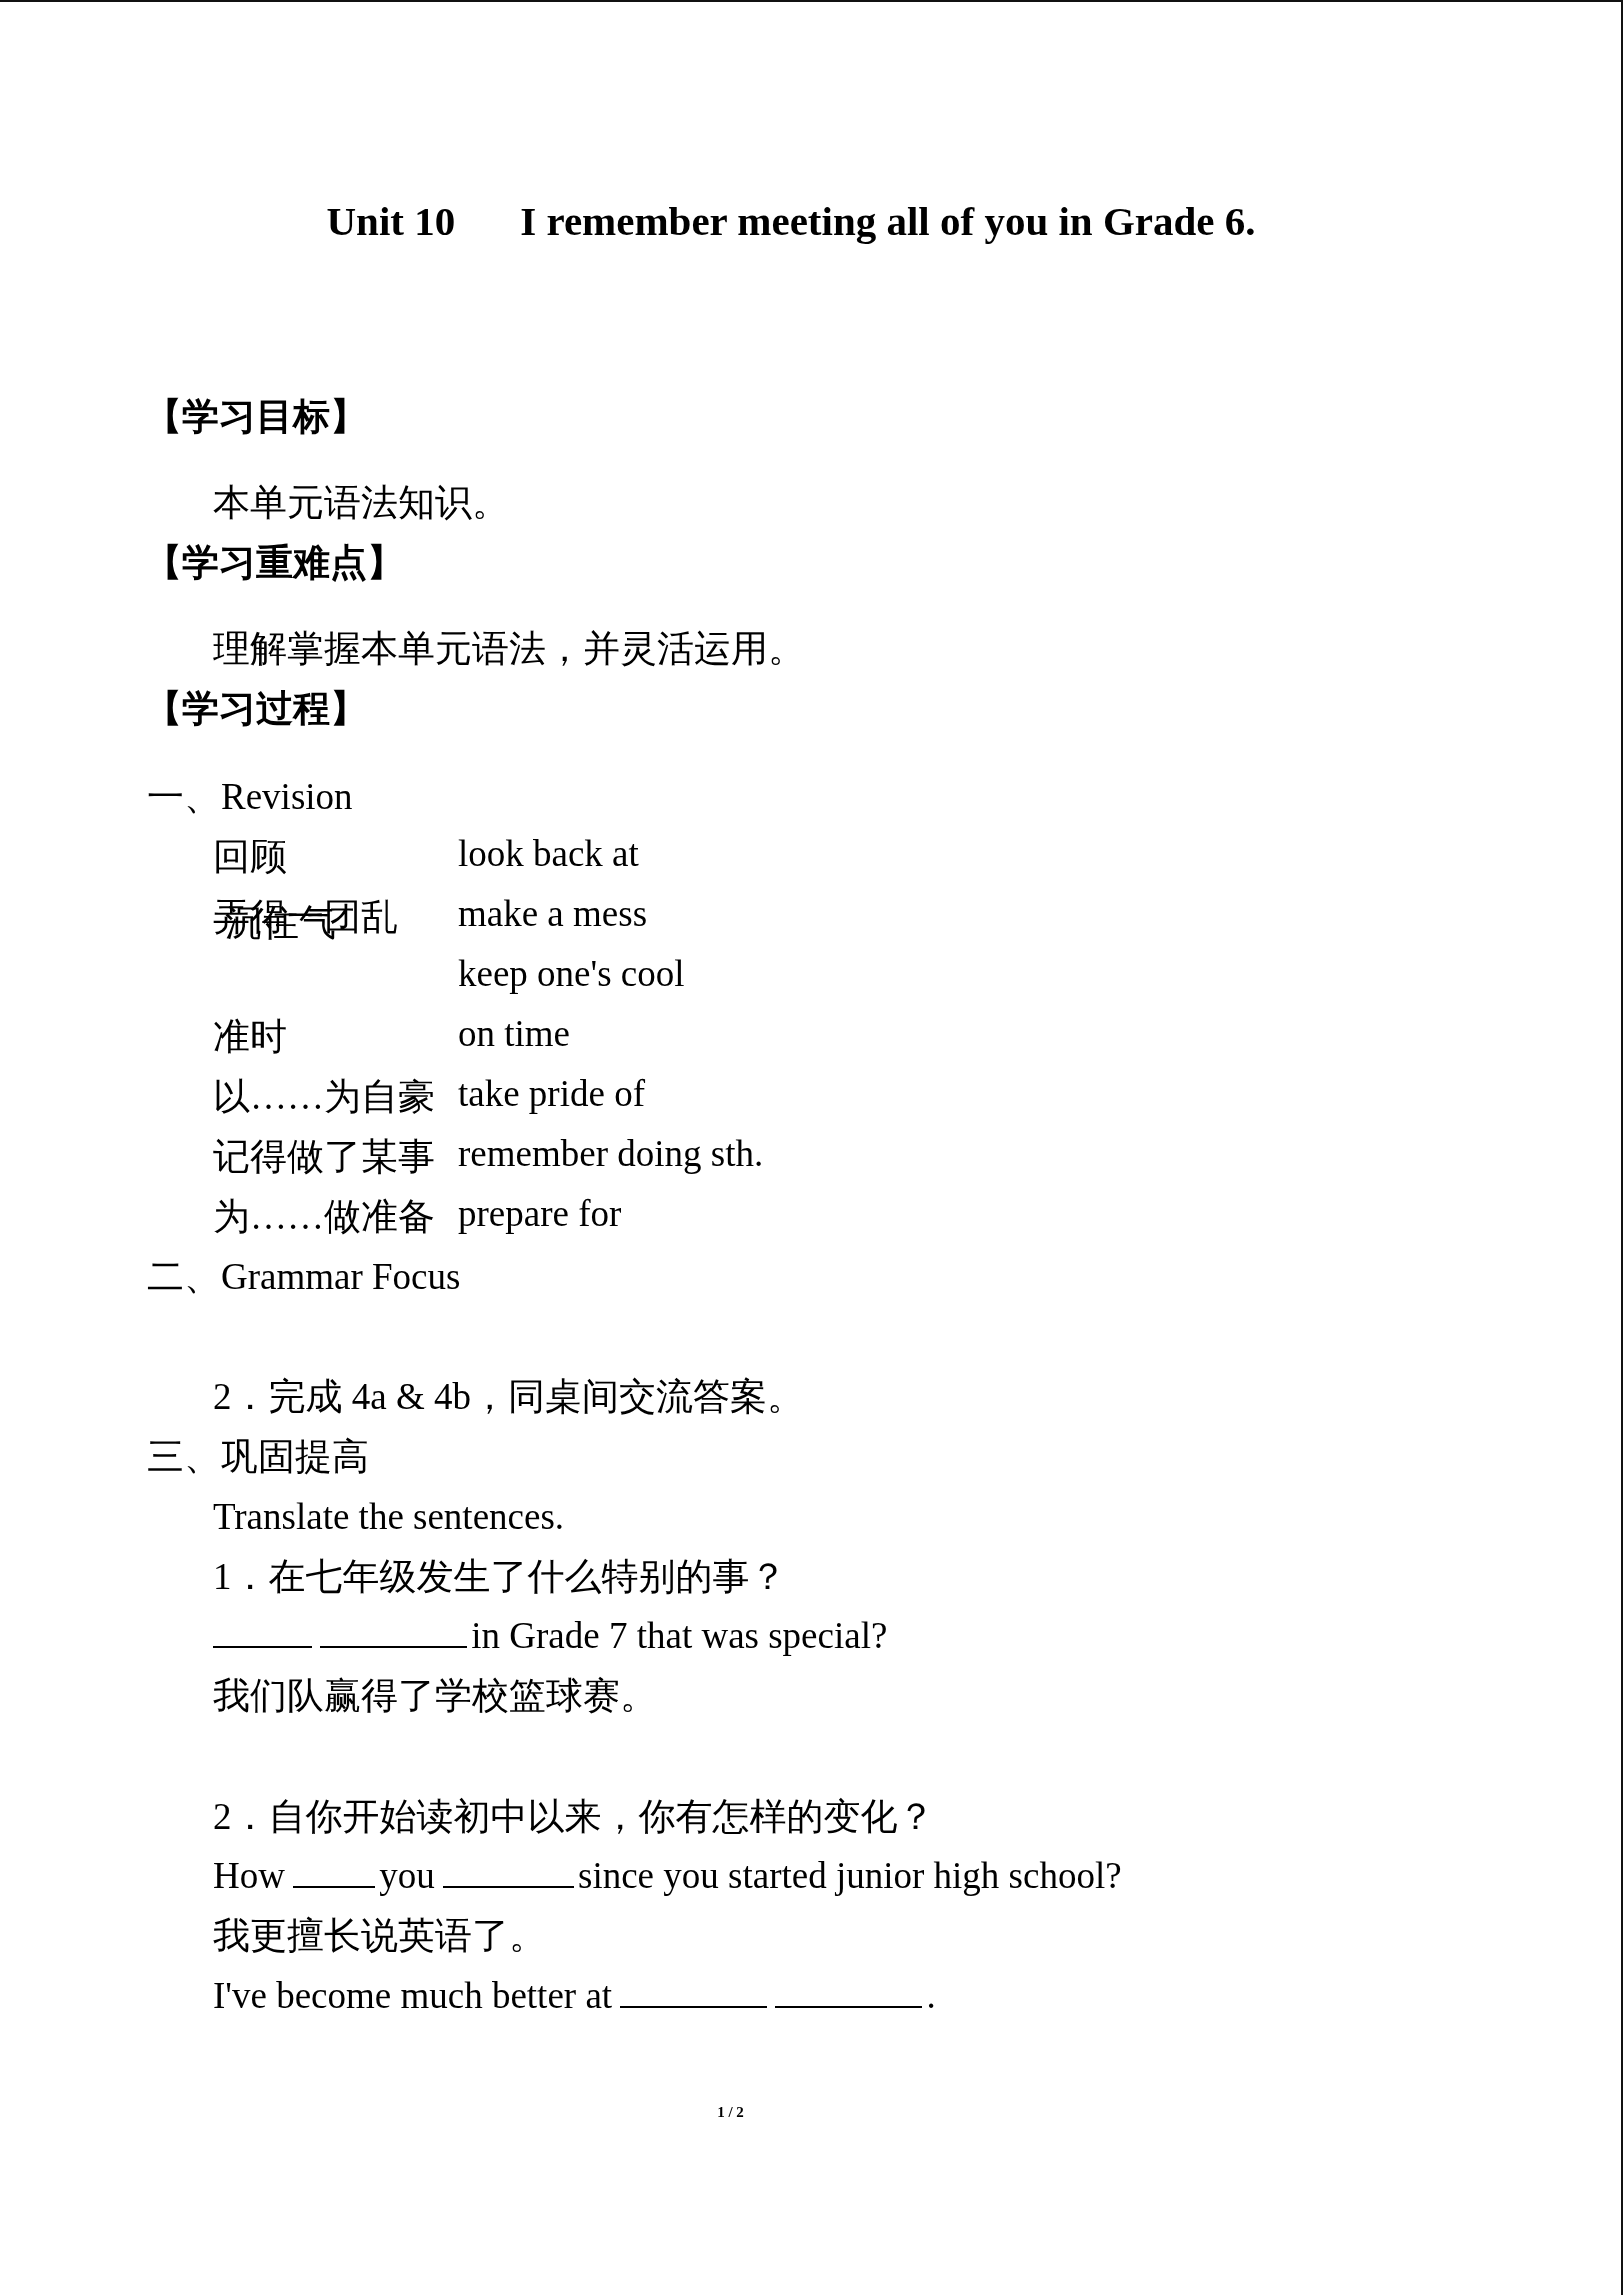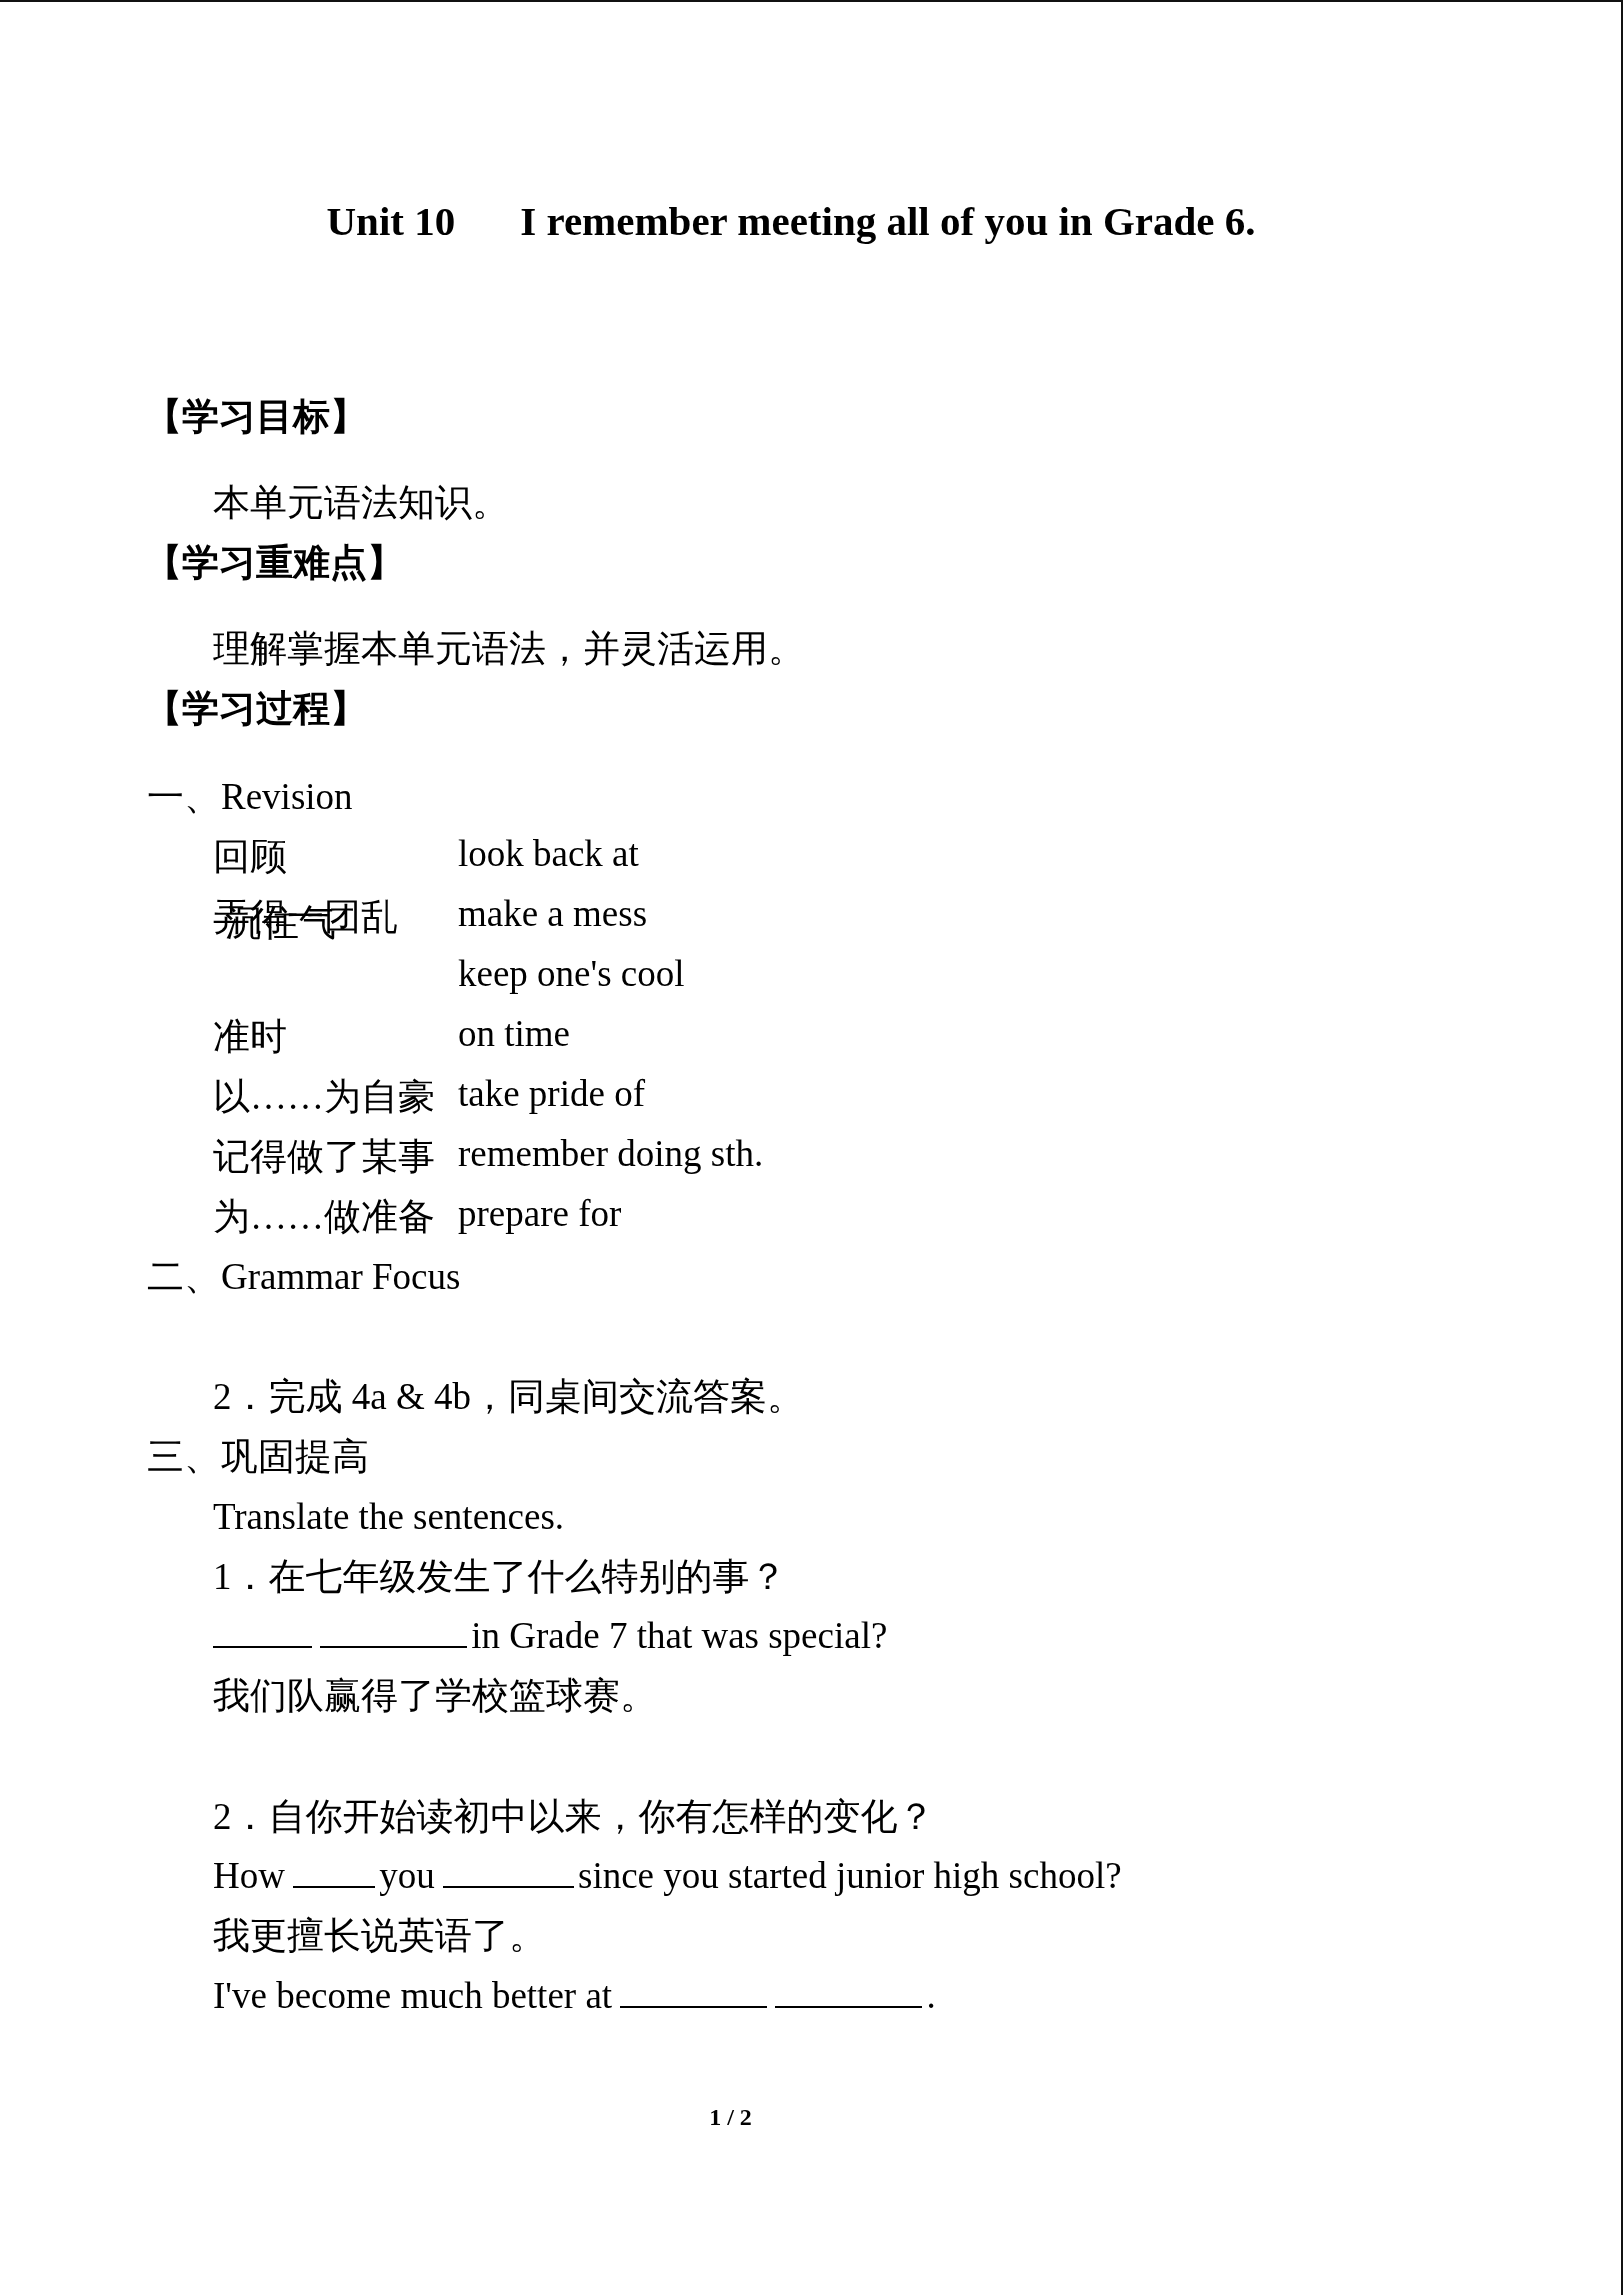--- a/index.html
+++ b/index.html
@@ -53,21 +53,21 @@
       border-bottom: 2px solid #000;
       height: 27px;
       vertical-align: baseline;
       margin: 0 4.1px;
     }
     .blank:first-child { margin-left: 0; }
     .footer {
       left: 0; width: 1479px; top: 2102px;
       text-align: center;
       font-weight: bold;
-      font-size: 24px;
+      font-size: 15px;
       padding-right: 18px;
       box-sizing: border-box;
     }
   </style>
 </head>
 <body>
 
 <div class="page">
 
   <div class="abs title">

